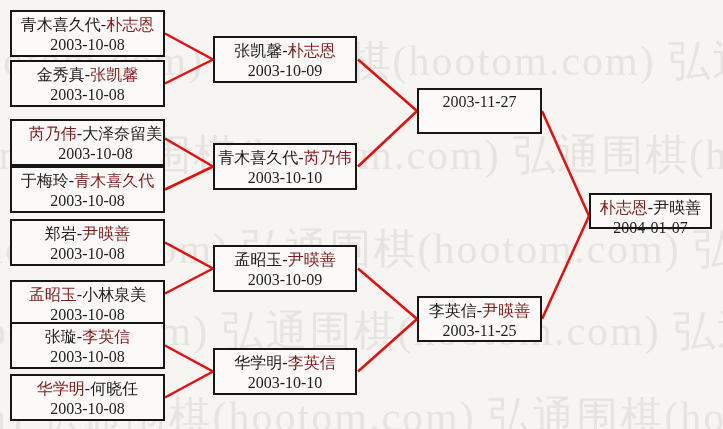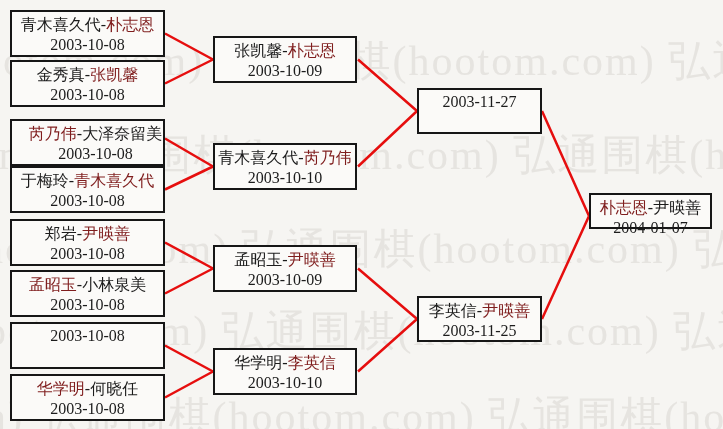--- a/index.html
+++ b/index.html
@@ -49,21 +49,21 @@
     line-height:20px;
   }
   .win{color:#7f1d1d;}
 
   
   .c1{left:10px;width:155px;height:47px;}
   .c2{left:213px;width:144px;height:47px;}
   .c3{left:417px;width:125px;height:46px;}
   .c4{left:589px;width:123px;height:36px;}
   .r1-0{top:10px;} .r1-1{top:60px;} .r1-2{top:119px;padding-left:16px;} .r1-3{top:166px;}
-  .r1-4{top:219px;} .r1-5{top:270px;} .r1-6{top:322px;} .r1-7{top:374px;}
+  .r1-4{top:219px;} .r1-5{top:280px;} .r1-6{top:322px;} .r1-7{top:374px;}
   .r2-0{top:36px;} .r2-1{top:143px;} .r2-2{top:245px;} .r2-3{top:348px;}
   .r3-0{top:88px;} .r3-1{top:296px;}
   .r4-0{top:193px;}
   .wm-a{top:38px;left:-235px;}
   .wm-b{top:132px;left:-390px;}
   .wm-c{top:226px;left:-210px;}
   .wm-d{top:308px;left:-230px;}
   .wm-e{top:394px;left:-415px;}
 </style>
 </head>
@@ -107,20 +107,21 @@
   </div>
   <div class="match c1 r1-4">
     <div class="names"><span class="p-left">郑岩</span><span class="sep">-</span><span class="p-right win">尹暎善</span></div>
     <div class="date">2003-10-08</div>
   </div>
   <div class="match c1 r1-5">
     <div class="names"><span class="p-left win">孟昭玉</span><span class="sep">-</span><span class="p-right">小林泉美</span></div>
     <div class="date">2003-10-08</div>
   </div>
   <div class="match c1 r1-6">
+    <div class="names"><span class="p-left">张璇</span><span class="sep">-</span><span class="p-right win">李英信</span></div>
     <div class="date">2003-10-08</div>
   </div>
   <div class="match c1 r1-7">
     <div class="names"><span class="p-left win">华学明</span><span class="sep">-</span><span class="p-right">何晓任</span></div>
     <div class="date">2003-10-08</div>
   </div>
 
   <div class="match c2 r2-0">
     <div class="names"><span class="p-left">张凯馨</span><span class="sep">-</span><span class="p-right win">朴志恩</span></div>
     <div class="date">2003-10-09</div>

